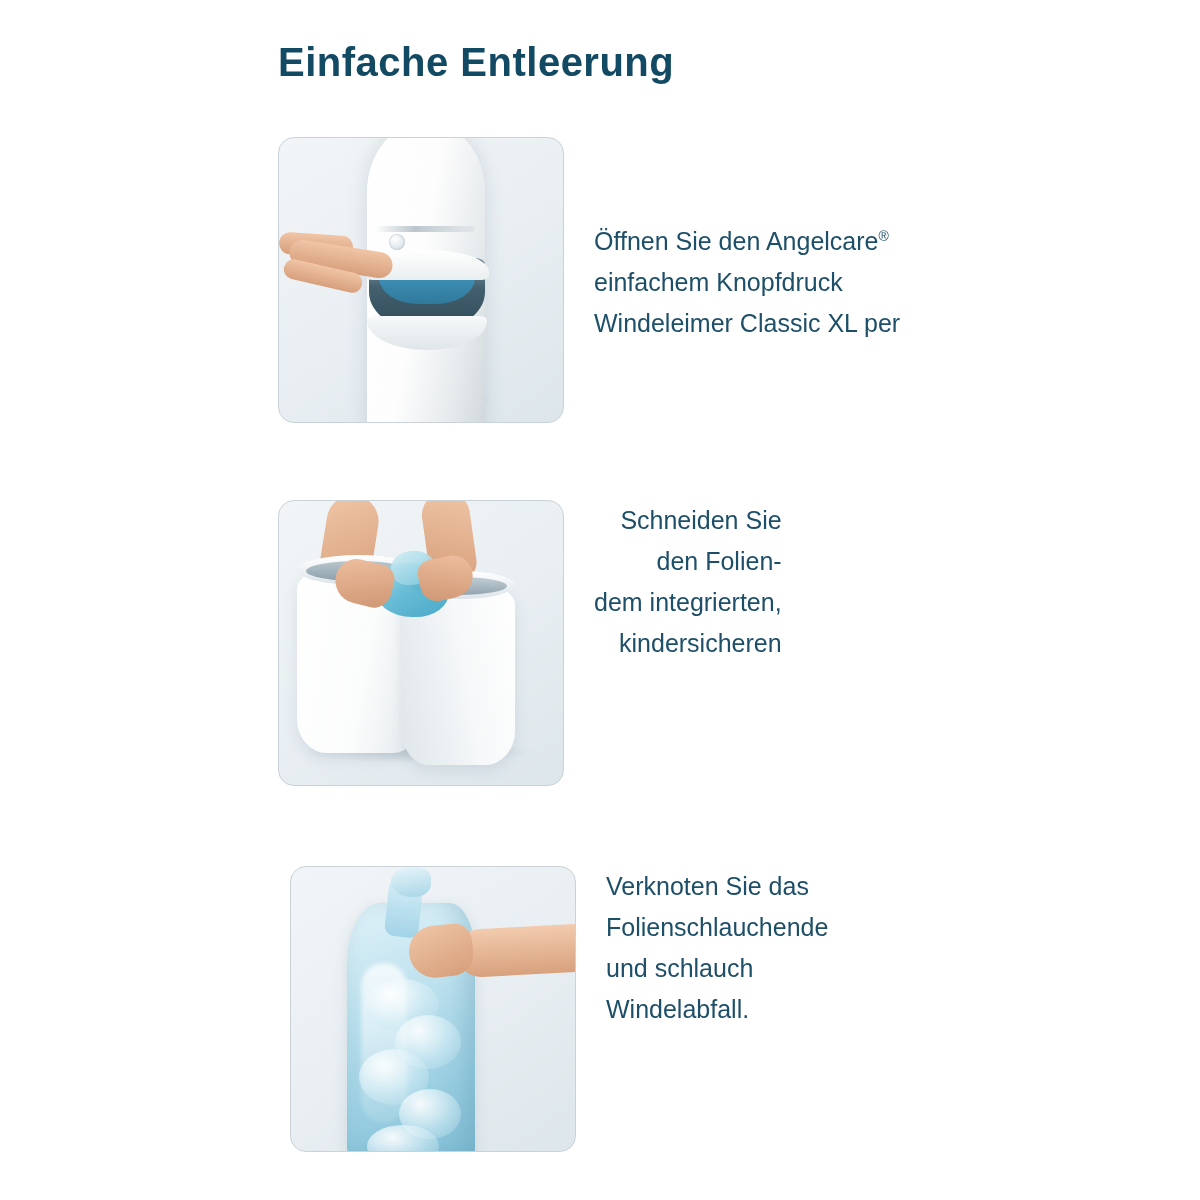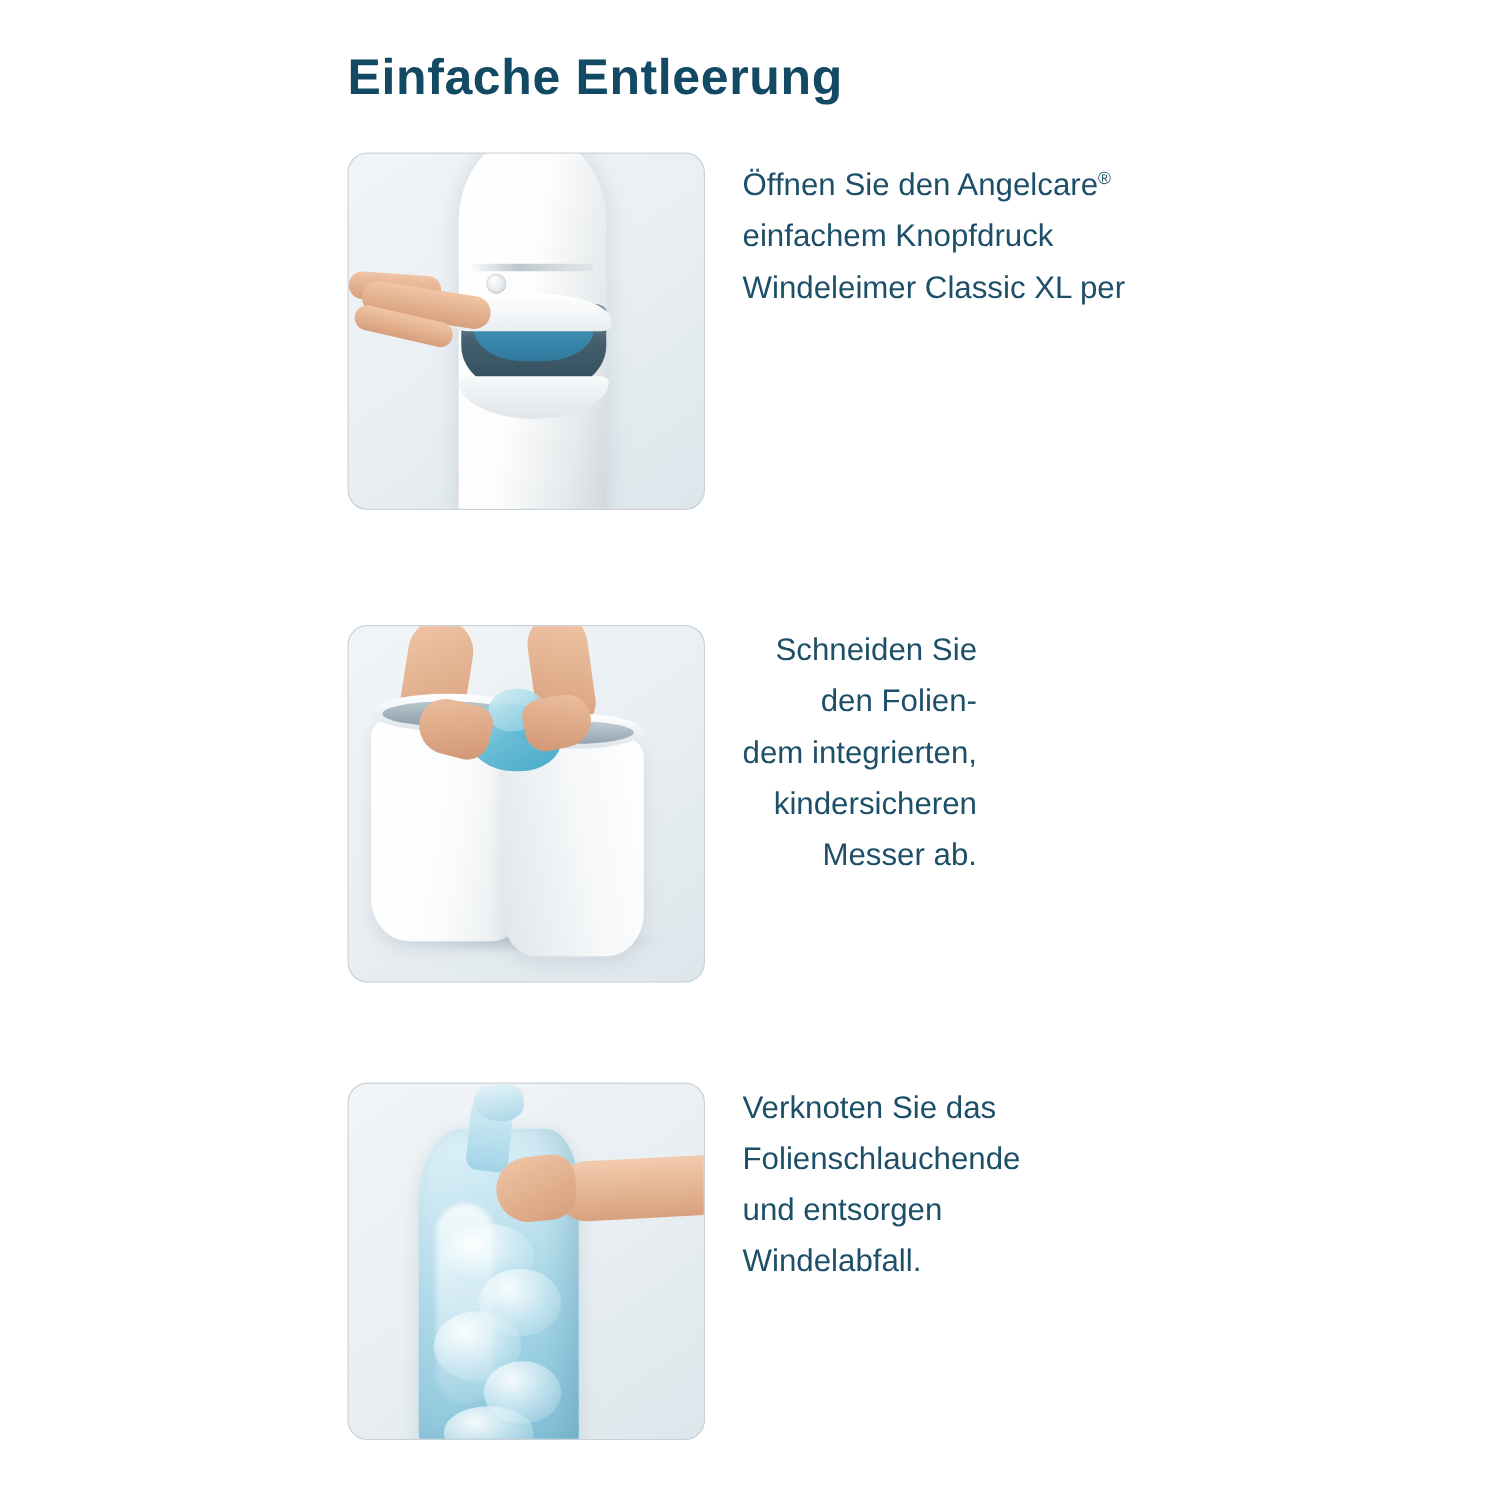--- a/index.html
+++ b/index.html
@@ -31,23 +31,23 @@
     color: #134a63;
     white-space: nowrap;
   }
 
   .step {
     position: absolute;
     left: 278px;
     display: flex;
     align-items: flex-start;
   }
-  .step-1 { top: 122px; }
+  .step-1 { top: 137px; align-items: center; }
   .step-2 { top: 500px; text-align: right; }
-  .step-3 { top: 866px; }
+  .step-3 { top: 866px; margin-left: 12px; }
 
   .figure {
     width: 284px;
     height: 284px;
     border: 1px solid #c9d2d8;
     border-radius: 16px;
     background: linear-gradient(145deg, #f2f5f7 0%, #e8eef2 55%, #dde6eb 100%);
     position: relative;
     overflow: hidden;
     flex: 0 0 auto;
@@ -400,21 +400,20 @@
       <div class="f2-film"></div>
       <div class="f2-film2"></div>
       <div class="f2-hand-l"></div>
       <div class="f2-hand-r"></div>
     </div>
     <div class="caption">
       <span class="line">Schneiden Sie</span>
       <span class="line">den Folien-</span>
       <span class="line">dem integrierten,</span>
       <span class="line">kindersicheren</span>
-      <span class="line">Messer ab.</span>
     </div>
   </div>
 
   <div class="step step-3">
     <div class="figure">
 
       <div class="f3-bag">
         <div class="lump l1"></div>
         <div class="lump l2"></div>
         <div class="lump l3"></div>
@@ -422,18 +421,18 @@
         <div class="lump l5"></div>
       </div>
       <div class="f3-neck"></div>
       <div class="f3-knot"></div>
       <div class="f3-arm"></div>
       <div class="f3-hand"></div>
     </div>
     <div class="caption">
       <span class="line">Verknoten Sie das</span>
       <span class="line">Folienschlauchende</span>
-      <span class="line">und entsorgen</span>
+      <span class="line">und schlauch</span>
       <span class="line">Windelabfall.</span>
     </div>
   </div>
 
 </div>
 
 </body></html>

